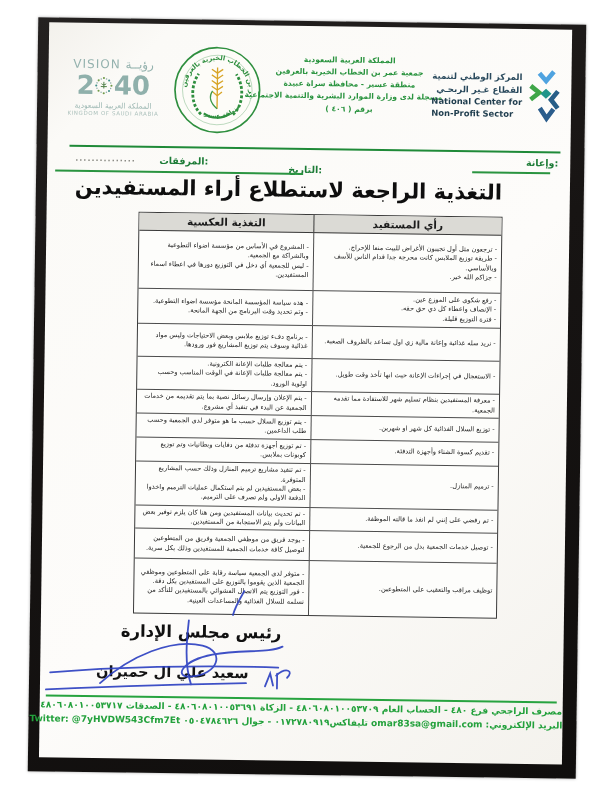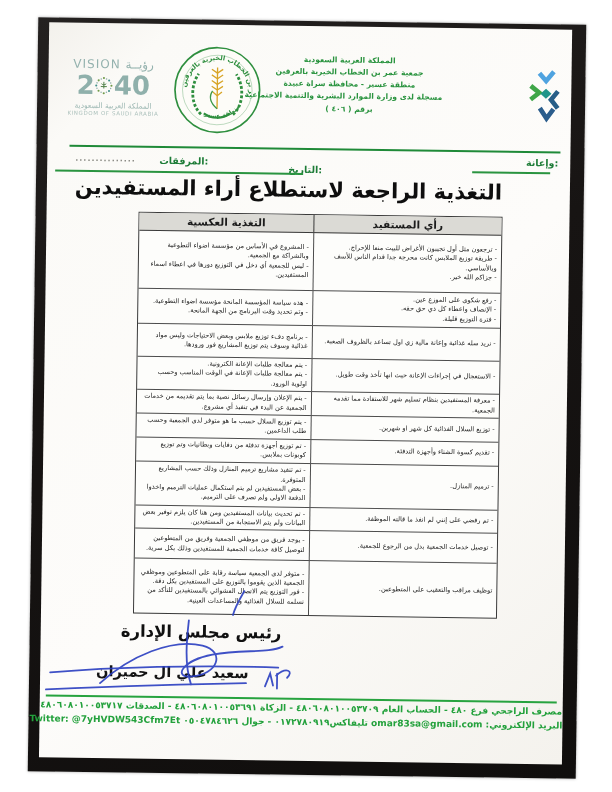--- a/index.html
+++ b/index.html
@@ -150,20 +150,26 @@
 
       <div class="org">
         <div class="l">المملكة العربية السعودية</div>
         <div class="l">جمعية عمر بن الخطاب الخيرية بالعرقين</div>
         <div class="l">منطقة عسير - محافظة سراة عبيدة</div>
         <div class="l">مسجلة لدى وزارة الموارد البشرية والتنمية الاجتماعية</div>
         <div class="l">برقم ( ٤٠٦ )</div>
       </div>
 
       <div class="ncnp">
+        <div class="ncnp-text">
+          <div class="ncnp-ar">المركز الوطني لتنمية</div>
+          <div class="ncnp-ar">القطاع غـير الربحـي</div>
+          <div class="ncnp-en">National Center for</div>
+          <div class="ncnp-en">Non-Profit Sector</div>
+        </div>
         <svg width="34" height="58" viewBox="0 0 40 64">
           <polyline points="14,5 22,14 31,3" stroke="#4fa3e0" stroke-width="5.5" fill="none"></polyline>
           <polyline points="4,20 14,28 4,36" stroke="#3fa648" stroke-width="5.5" fill="none"></polyline>
           <path d="M22,23 L28.5,29 L22,35 L15.5,29 Z" fill="#20958a"></path>
           <polyline points="36,26 28,36 36,46" stroke="#275e88" stroke-width="5.5" fill="none"></polyline>
           <polyline points="15,46 23,58 31,47" stroke="#2b5d8c" stroke-width="5.5" fill="none"></polyline>
         </svg>
       </div>
 
       <div class="rule1"></div>

